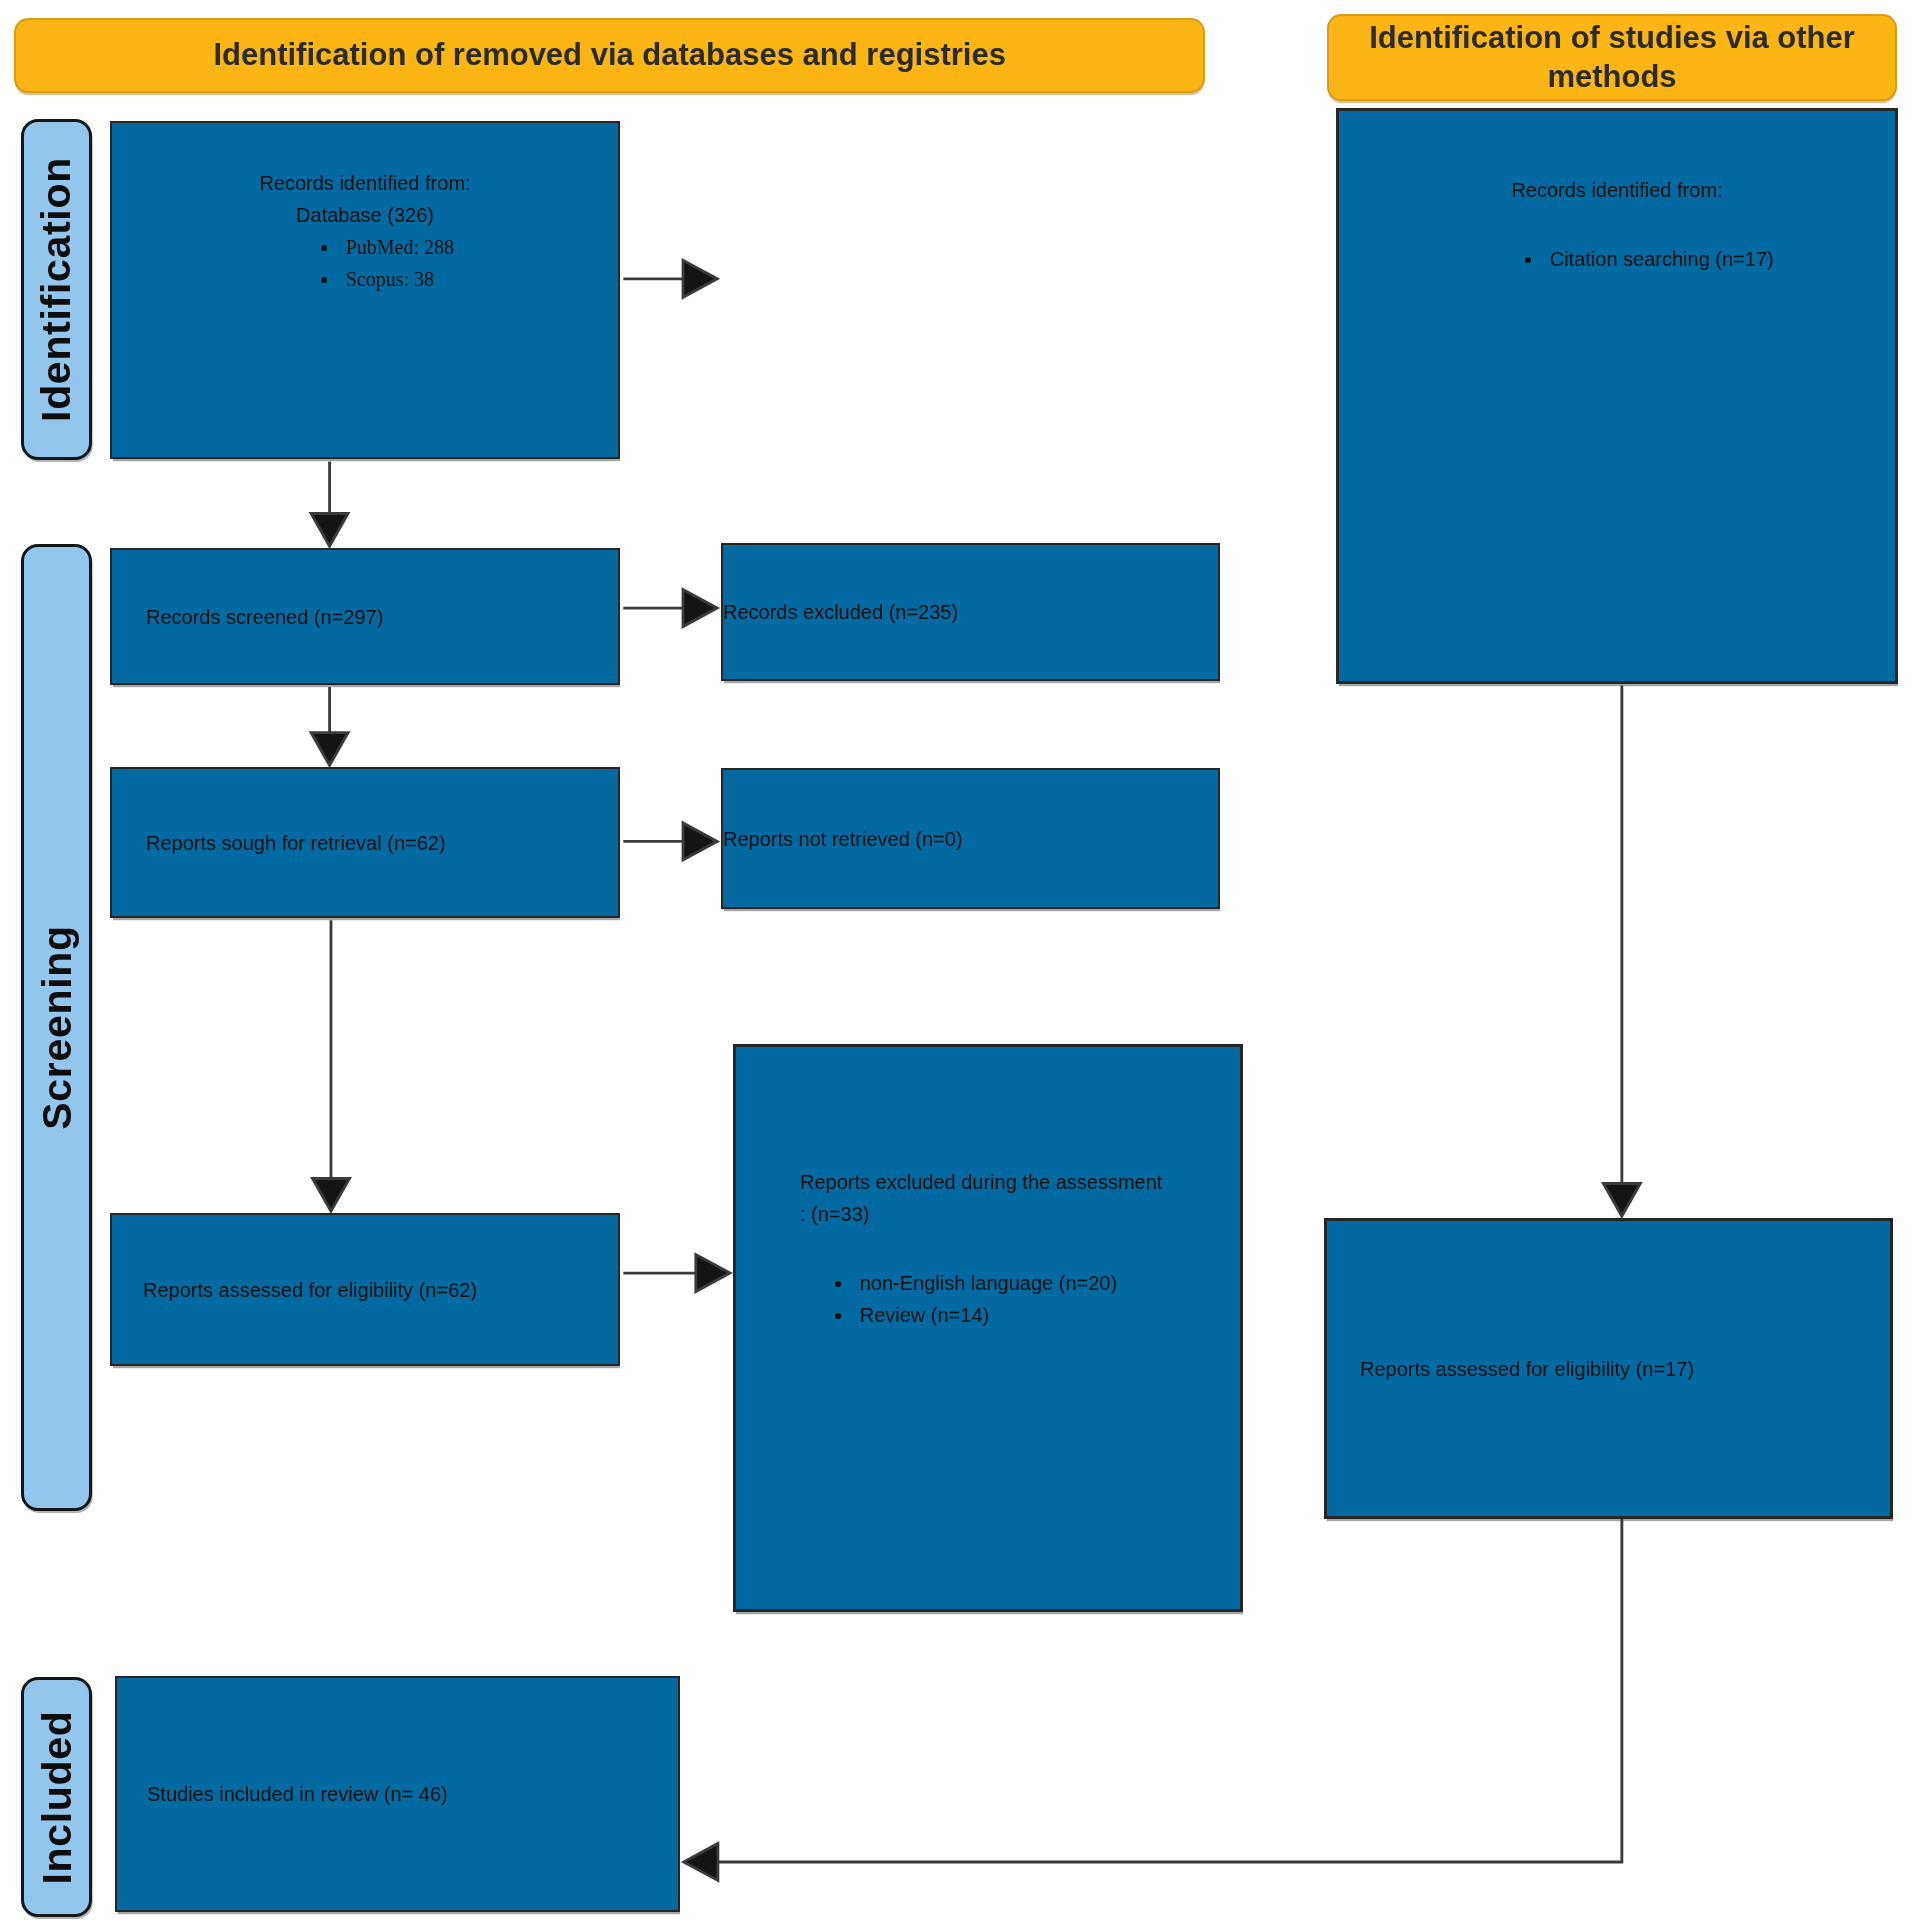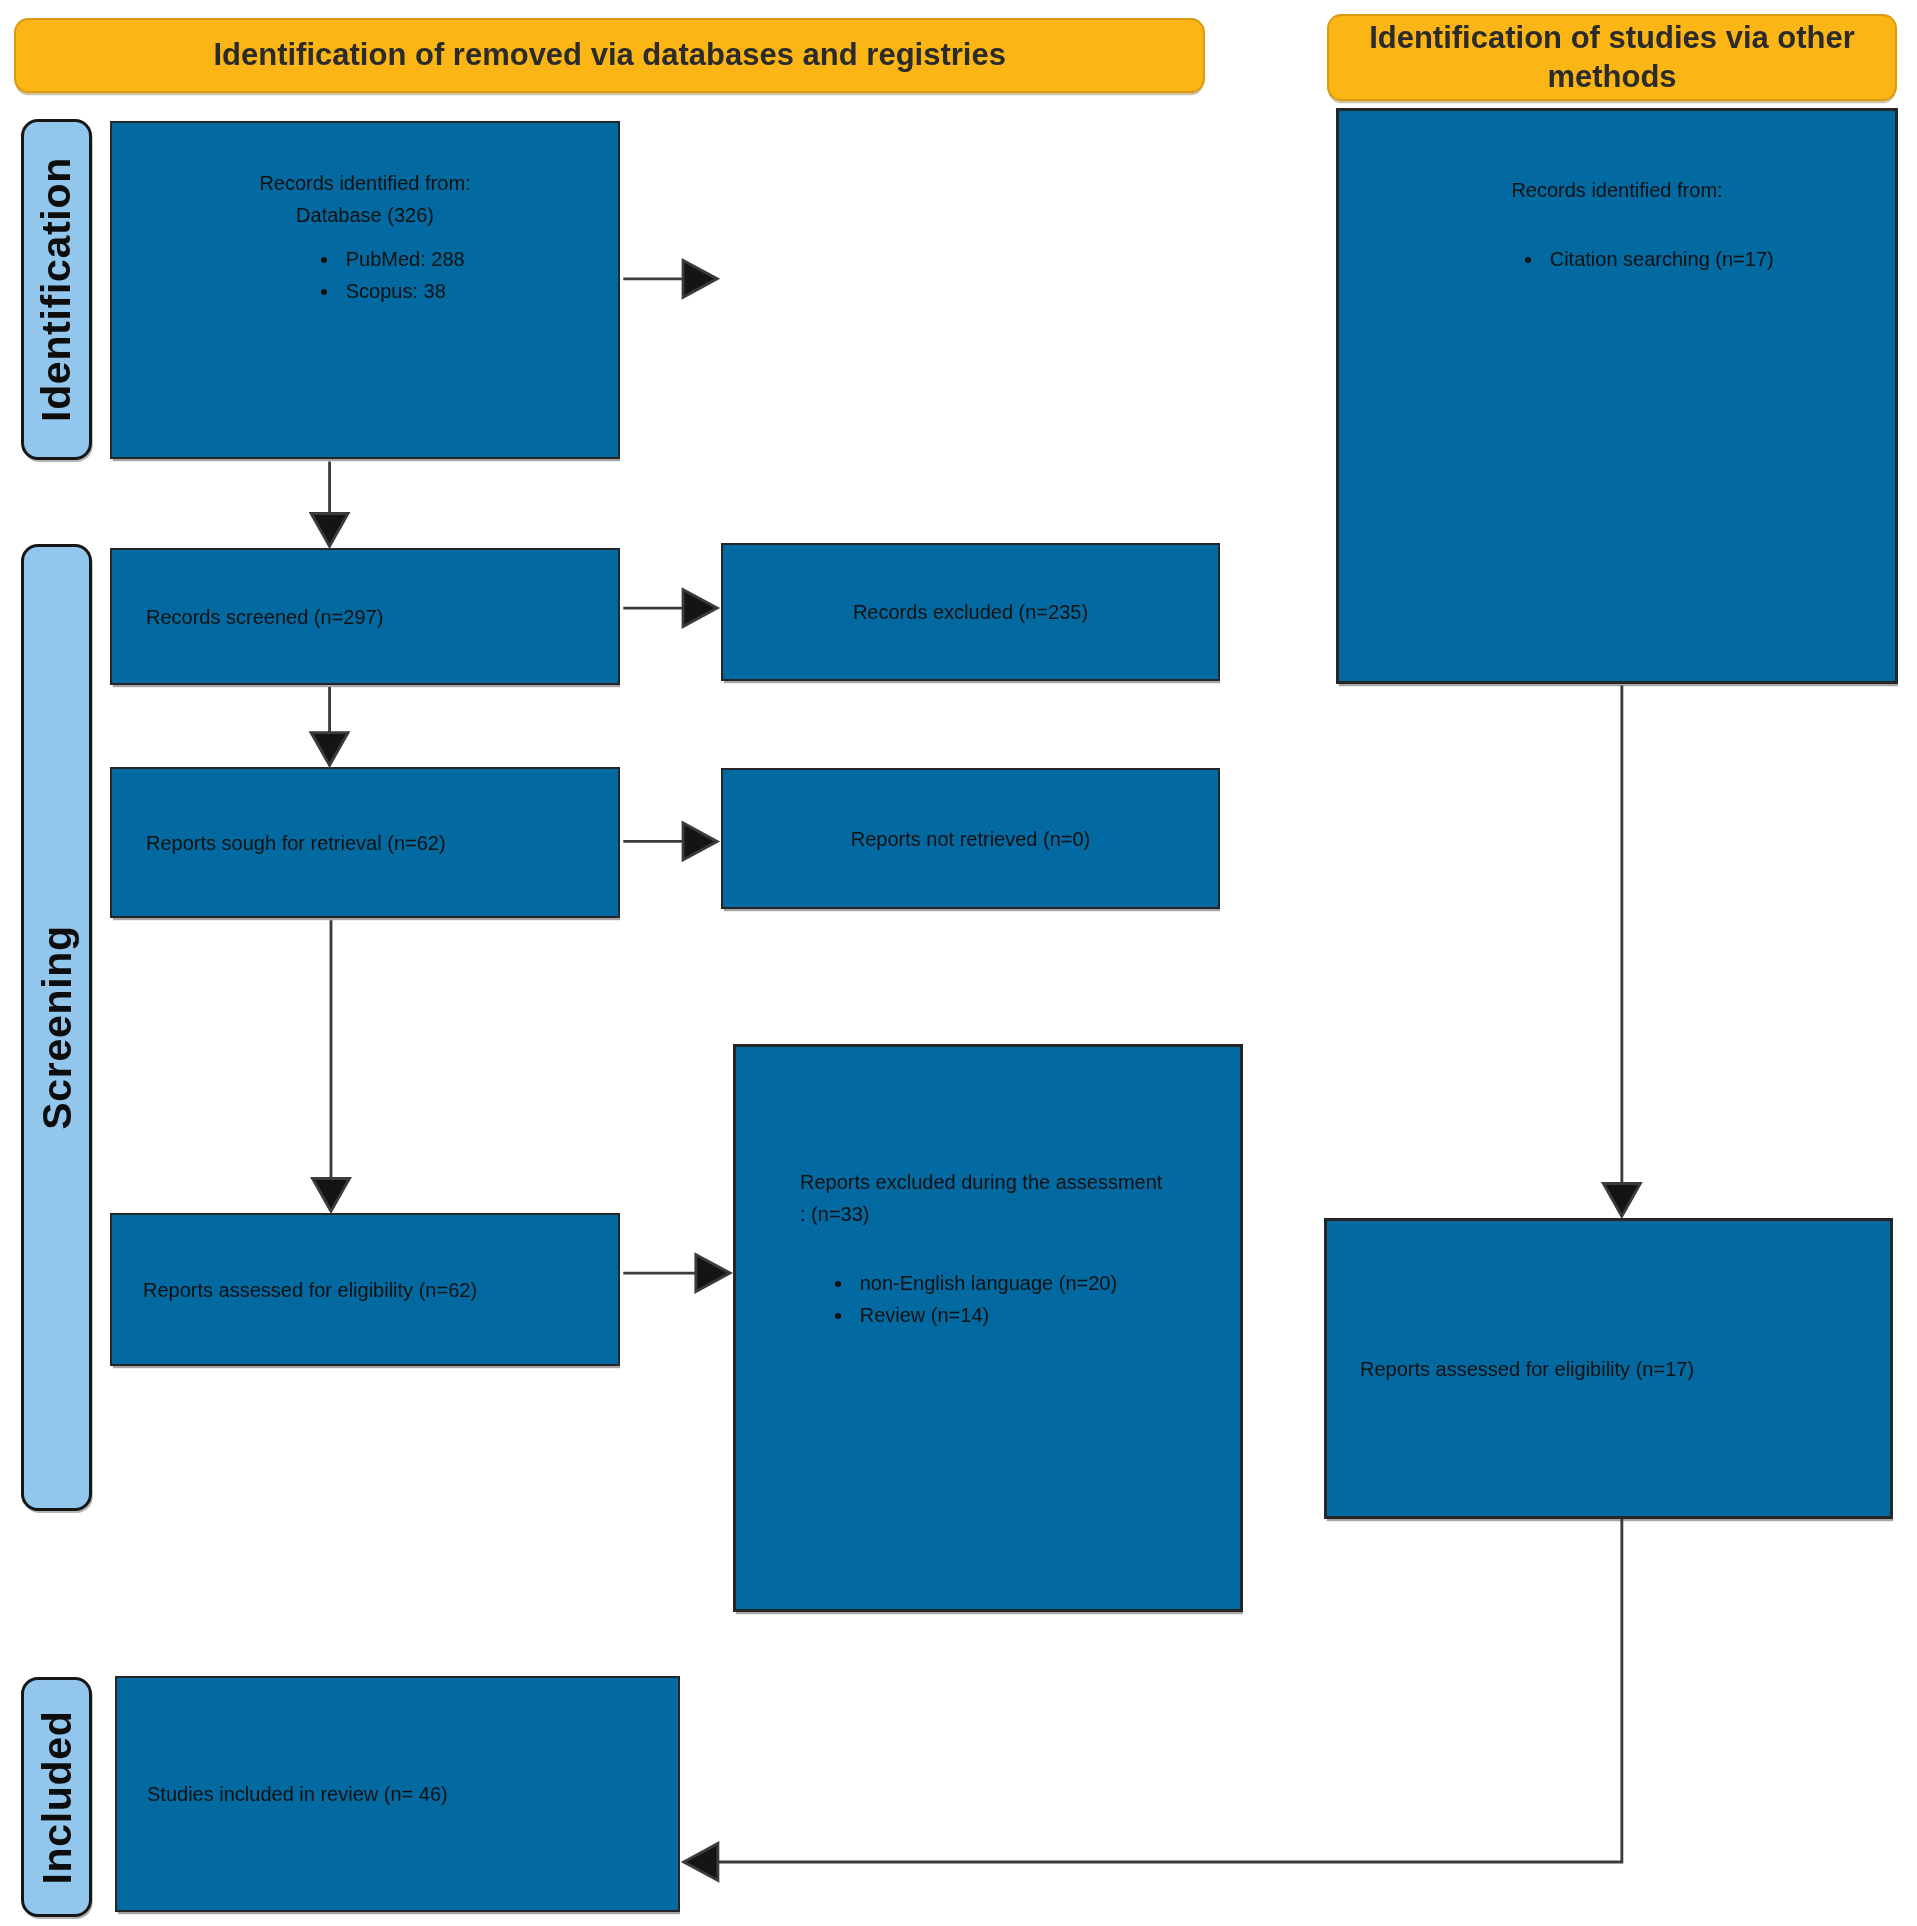--- a/index.html
+++ b/index.html
@@ -69,27 +69,27 @@
     background: #0369a1;
     border: 2.8px solid var(--box-border);
     font-size: 20px;
     line-height: 1.6;
     color: var(--text);
     box-shadow: 1.4px 3.6px 0 -1.4px rgba(55,55,55,0.45);
   }
   .box ul { list-style: disc; }
   .box li { padding-left: 5.7px; }
   .center-v { display: flex; flex-direction: column; justify-content: center; }
-  .center-hv { display: flex; align-items: center; justify-content: center; text-align: center; }
+  .center-hv { display: flex; align-items: center; text-align: center; }
   .t-center { text-align: center; }
   .italic { font-style: italic; }
 
   
   #box-records-identified { padding-top: 44px; }
-  #box-records-identified ul { margin: 12px 0 0 196px; padding-left: 32px; text-align: left; }
+  #box-records-identified ul { margin: 0 0 0 196px; padding-left: 32px; text-align: left; font-family: Liberation Serif, serif; }
   #box-records-removed { padding: 27px 28.5px 0 33px; }
   #box-records-removed ul { margin: 34px 0 0 39px; padding-left: 34px; }
   #box-records-removed li .wrap { display: inline-block; max-width: 377px; vertical-align: top; }
   #box-records-screened { padding-left: 34px; }
   #box-reports-sought { padding-left: 34px; }
   #box-reports-sought .wrap { max-width: 427px; }
   #box-reports-assessed { padding-left: 31px; }
   #box-reports-assessed .wrap { max-width: 455px; }
   #box-reports-excluded-big { padding: 119px 28.5px 0 54px; }
   #box-reports-excluded-big .title { max-width: 370px; margin-left: 10px; }

